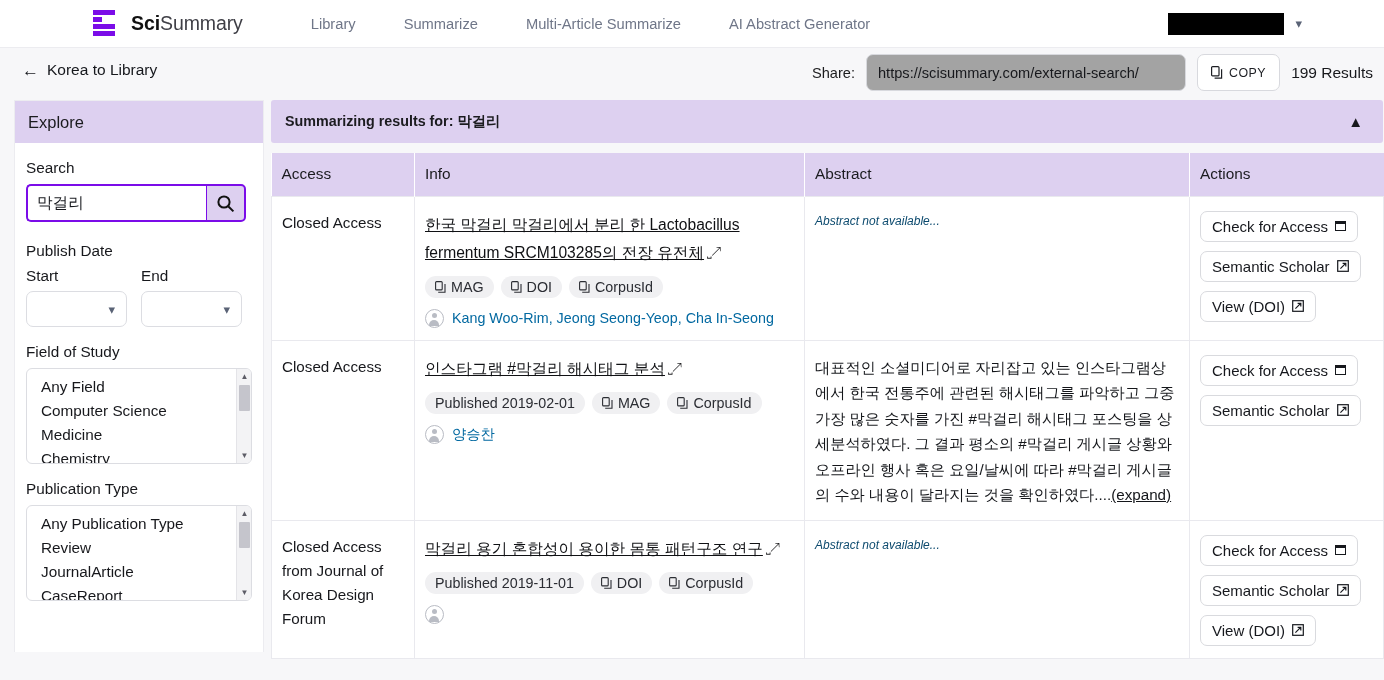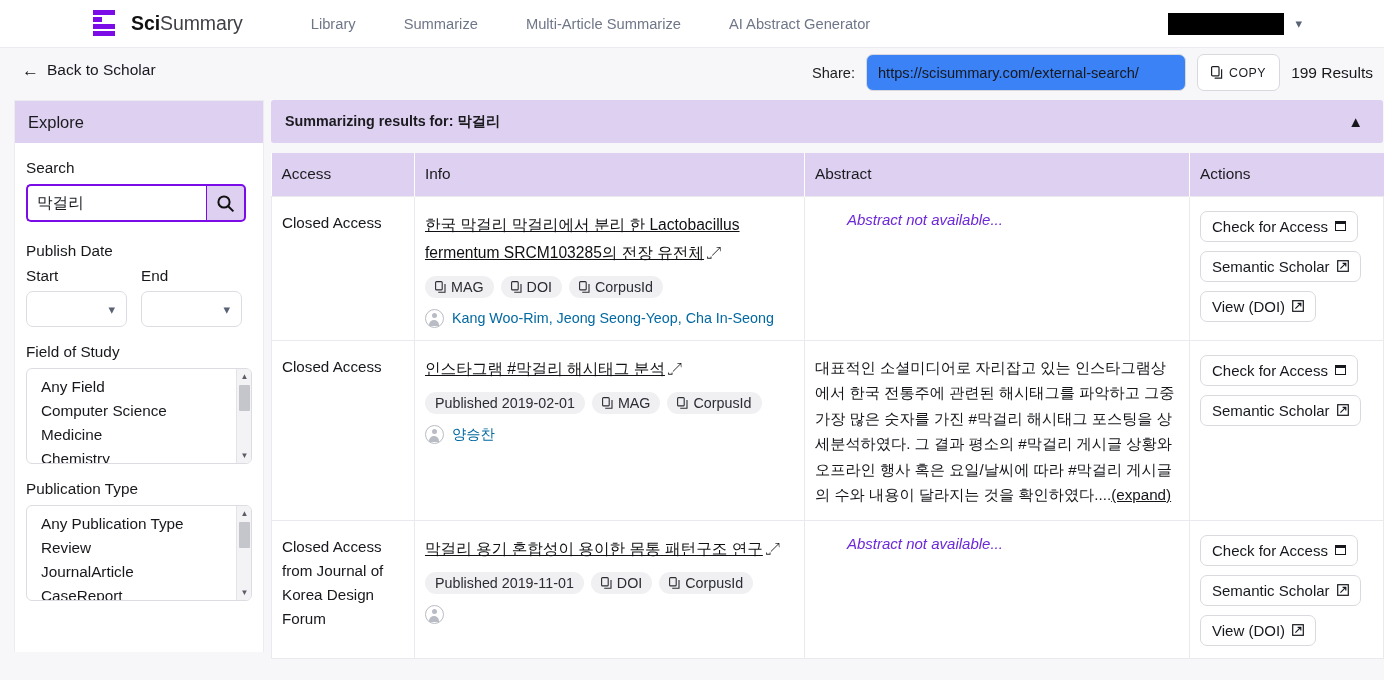--- a/index.html
+++ b/index.html
@@ -46,21 +46,21 @@
     color: #16181d; font-size: 15.5px; text-decoration: none;
   }
   .backlink .arrow { font-size: 17px; line-height: 1; }
   .share-group {
     position: absolute; left: 812px; top: 6px;
     display: flex; align-items: center; gap: 11px;
   }
   .share-label { font-size: 14.6px; color: #1c1c1e; }
   .share-url {
     width: 320px; height: 37px; border: 1px solid #d8d9de; border-radius: 7px;
-    background: #3b82f6; font-size: 14.6px; color: #17181c;
+    background: #a3a3a3; font-size: 14.6px; color: #17181c;
     padding: 0 11px; font-family: "Liberation Sans", sans-serif;
   }
   .copy-btn {
     height: 37px; background: #fff; border: 1px solid #d8d9de; border-radius: 7px;
     display: flex; align-items: center; gap: 6px; padding: 0 13px;
     font-size: 12.4px; letter-spacing: .5px; color: #1d1f24; cursor: pointer;
     font-family: "Liberation Sans", sans-serif;
   }
   .results-count { font-size: 15.5px; color: #17181c; white-space: nowrap; }
 
@@ -173,21 +173,21 @@
     border: 1.5px solid #b9bcc4; position: relative; flex: 0 0 auto;
   }
   .avatar::before {
     content: ""; position: absolute; left: 5.5px; top: 3px;
     width: 5px; height: 5px; border-radius: 50%; background: #b9bcc4;
   }
   .avatar::after {
     content: ""; position: absolute; left: 3px; bottom: 1px;
     width: 10px; height: 6px; border-radius: 5px 5px 0 0; background: #b9bcc4;
   }
-  .abs-na { font-style: italic; color: #6d28d9; font-size: 15px; margin-left: 32px; }
+  .abs-na { font-style: italic; color: #0c4a6e; font-size: 12px; }
   .abs-txt { color: #14161a; font-size: 15.2px; line-height: 25.5px; }
 
   .actions { display: flex; flex-direction: column; gap: 9px; }
   .act-btn {
     border: 1px solid #d9dade; background: #fff; border-radius: 7px;
     height: 31px; font-size: 15px; color: #16181d; cursor: pointer;
     display: inline-flex; align-items: center; gap: 7px;
     padding: 0 11px; width: fit-content;
     font-family: "Liberation Sans", sans-serif;
   }
@@ -222,21 +222,21 @@
 
   <div class="acct">
     <span class="redacted"></span>
     <span class="chev">▾</span>
   </div>
 </div>
 
 <div class="sharebar">
   <a href="#" class="backlink">
     <span class="arrow">←</span>
-    <span>Back to Scholar</span>
+    <span>Korea to Library</span>
   </a>
 
   <div class="share-group">
     <span class="share-label">Share:</span>
     <input class="share-url" type="text" value="https://scisummary.com/external-search/" style="">
     <button class="copy-btn">
       <span>
         <svg width="12" height="13" viewBox="0 0 12 13">
           <rect x="0.6" y="0.6" width="7.4" height="9.3" rx="1" fill="none" stroke="#1d1f24" stroke-width="1.2"></rect>
           <path d="M3.6 12.2 h7 v-9" fill="none" stroke="#1d1f24" stroke-width="1.2"></path>

